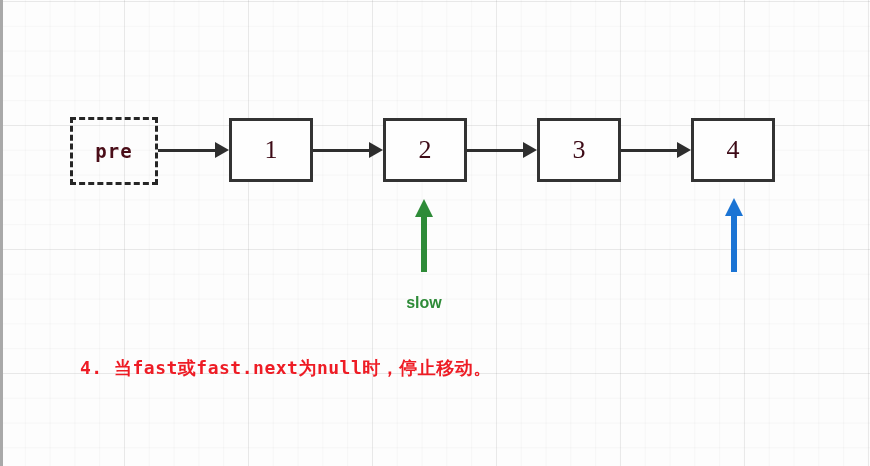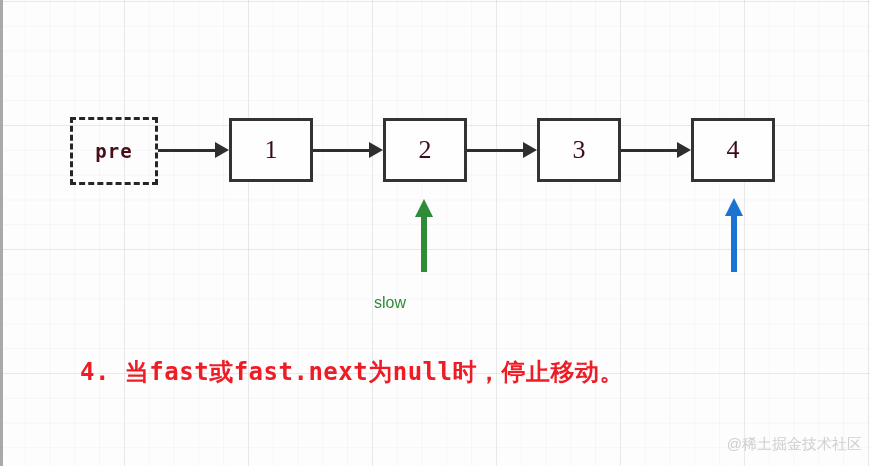--- a/index.html
+++ b/index.html
@@ -94,31 +94,32 @@
     left: 50%; top: 0;
     margin-left: -9px;
     width: 0; height: 0;
     border-left: 9px solid transparent;
     border-right: 9px solid transparent;
   }
   .ptr-label {
     position: absolute;
     font-family: "Liberation Sans", sans-serif;
     font-size: 16px;
-    font-weight: normal;
+    font-weight: bold;
     white-space: nowrap;
+    text-align: center;
   }
 
   
   #caption {
     position: absolute;
     left: 80px;
     top: 356px;
     font-family: "DejaVu Sans Mono", "Liberation Sans", monospace;
-    font-size: 24px;
+    font-size: 18px;
     font-weight: bold;
     color: #ee1c25;
     white-space: nowrap;
     letter-spacing: 0.5px;
   }
 
   
   #watermark {
     position: absolute;
     right: 16px;
@@ -182,15 +183,14 @@
   </div>
   <div class="ptr-label" style="left:374px; top:294px; width:100px; color:#2e8b38;">slow</div>
 
   <div class="v-arrow" style="left:724px; top:198px; width:20px; height:74px;">
     <div class="head" style="border-bottom:18px solid #1b74d4;"></div>
     <div class="shaft" style="height:59px; background:#1b74d4;"></div>
   </div>
 
   <div id="caption">4. 当fast或fast.next为null时，停止移动。</div>
 
-  <div id="watermark">@稀土掘金技术社区</div>
 
 </div>
 
 </body></html>

